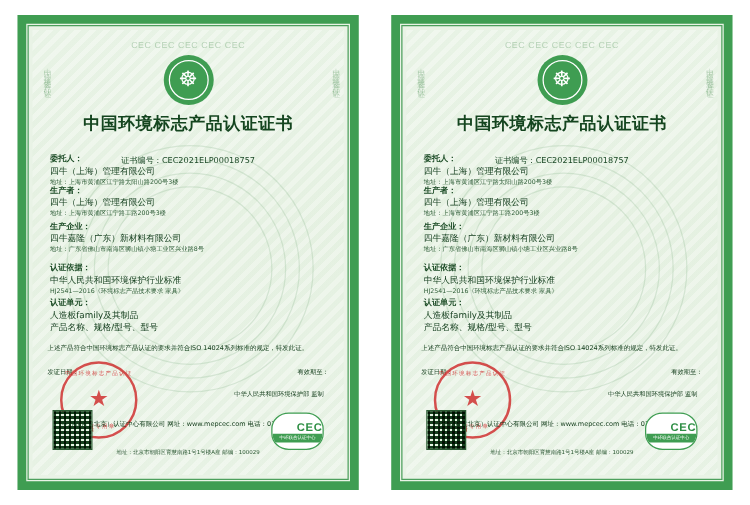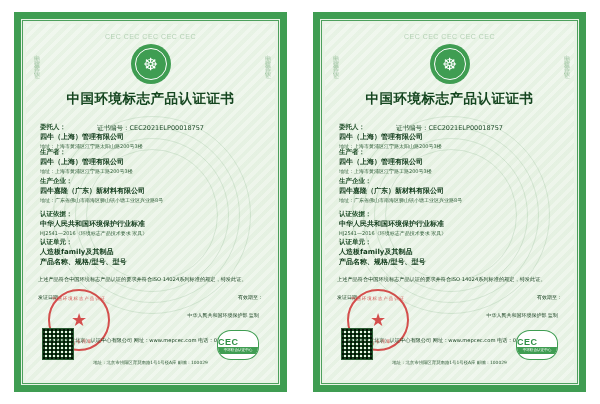--- a/index.html
+++ b/index.html
@@ -164,21 +164,21 @@
     font-family: "DejaVu Sans", sans-serif;
   }
   .field .f-label {
     font-size: 6.5px;
     font-weight: bold;
     color: #1a4a24;
     margin-bottom: 1px;
   }
   .field .f-value {
     font-size: 7px;
-    font-weight: bold;
+    font-weight: normal;
     color: #0f3a19;
     line-height: 9px;
   }
   .field .f-sub {
     font-size: 5px;
     color: #2d5c36;
     line-height: 7px;
     margin-top: 1px;
   }
 
@@ -302,21 +302,21 @@
     position: absolute;
     right: 16px;
     bottom: 20px;
     width: 40px;
     height: 28px;
     border-radius: 14px/13px;
     background: #ffffff;
     border: 1.5px solid #3f9d52;
     display: flex;
     flex-direction: column;
-    align-items: flex-start;
+    align-items: flex-end;
     justify-content: center;
     overflow: hidden;
   }
   .cec-badge .cec-text {
     font-size: 9px;
     font-weight: bold;
     color: #2f8f45;
     font-family: "Liberation Sans", sans-serif;
     letter-spacing: 0.5px;
     line-height: 10px;

